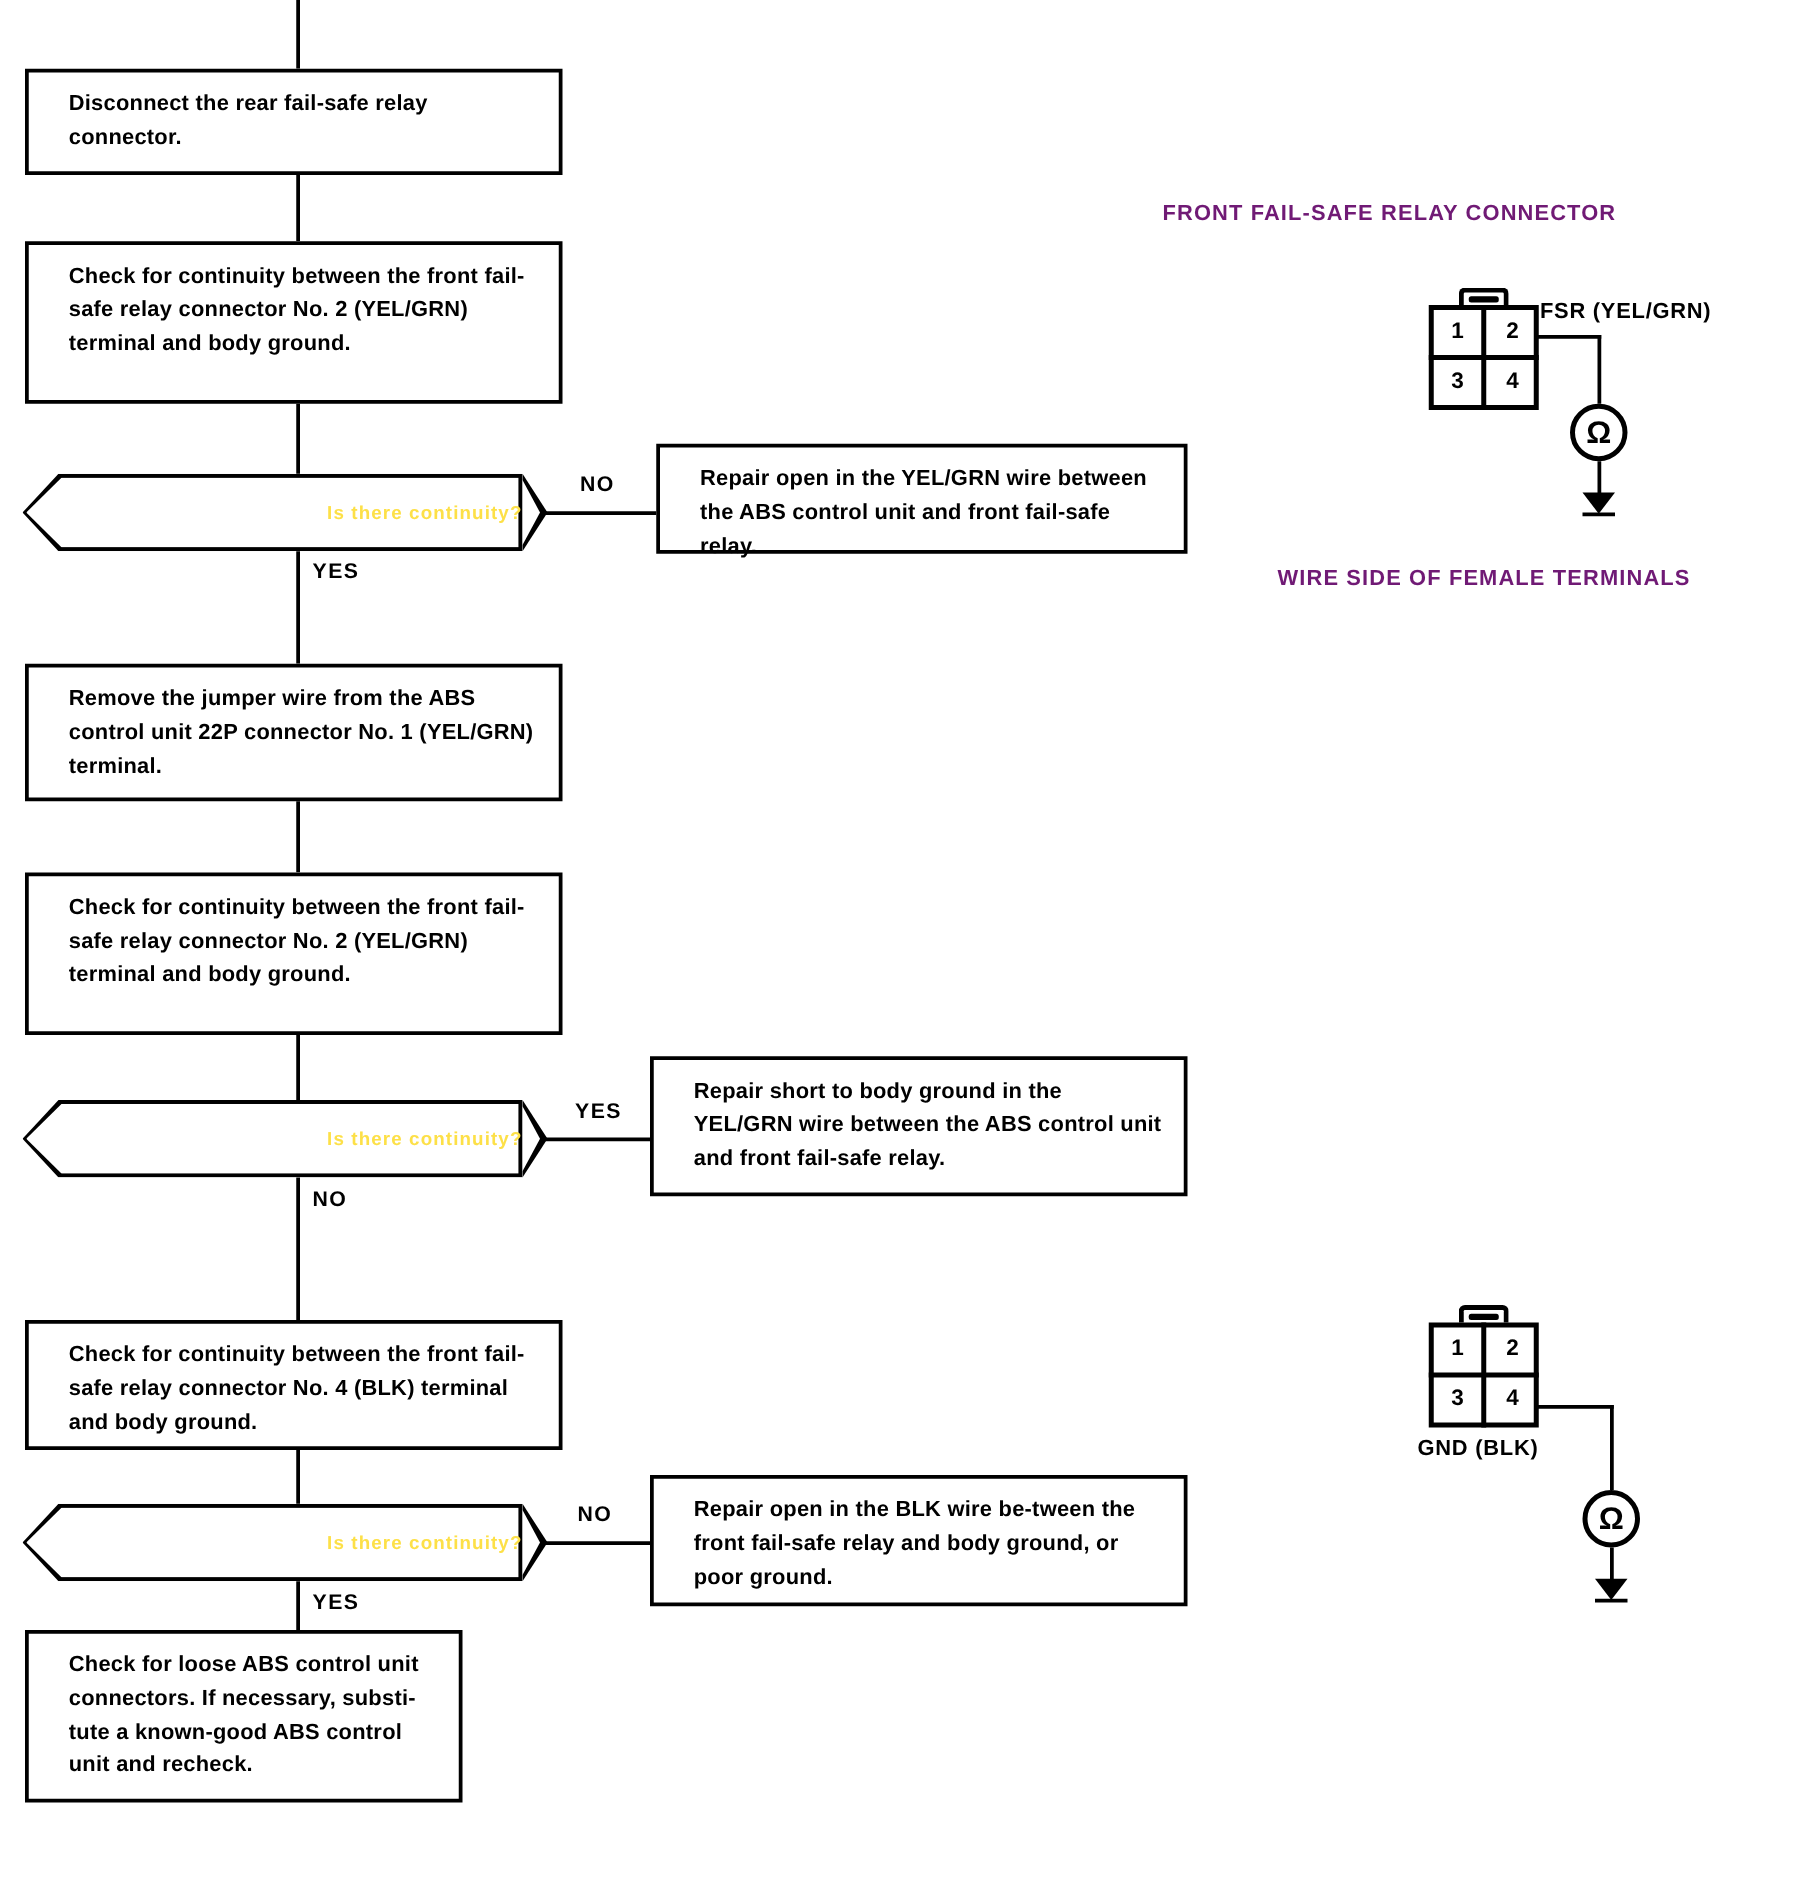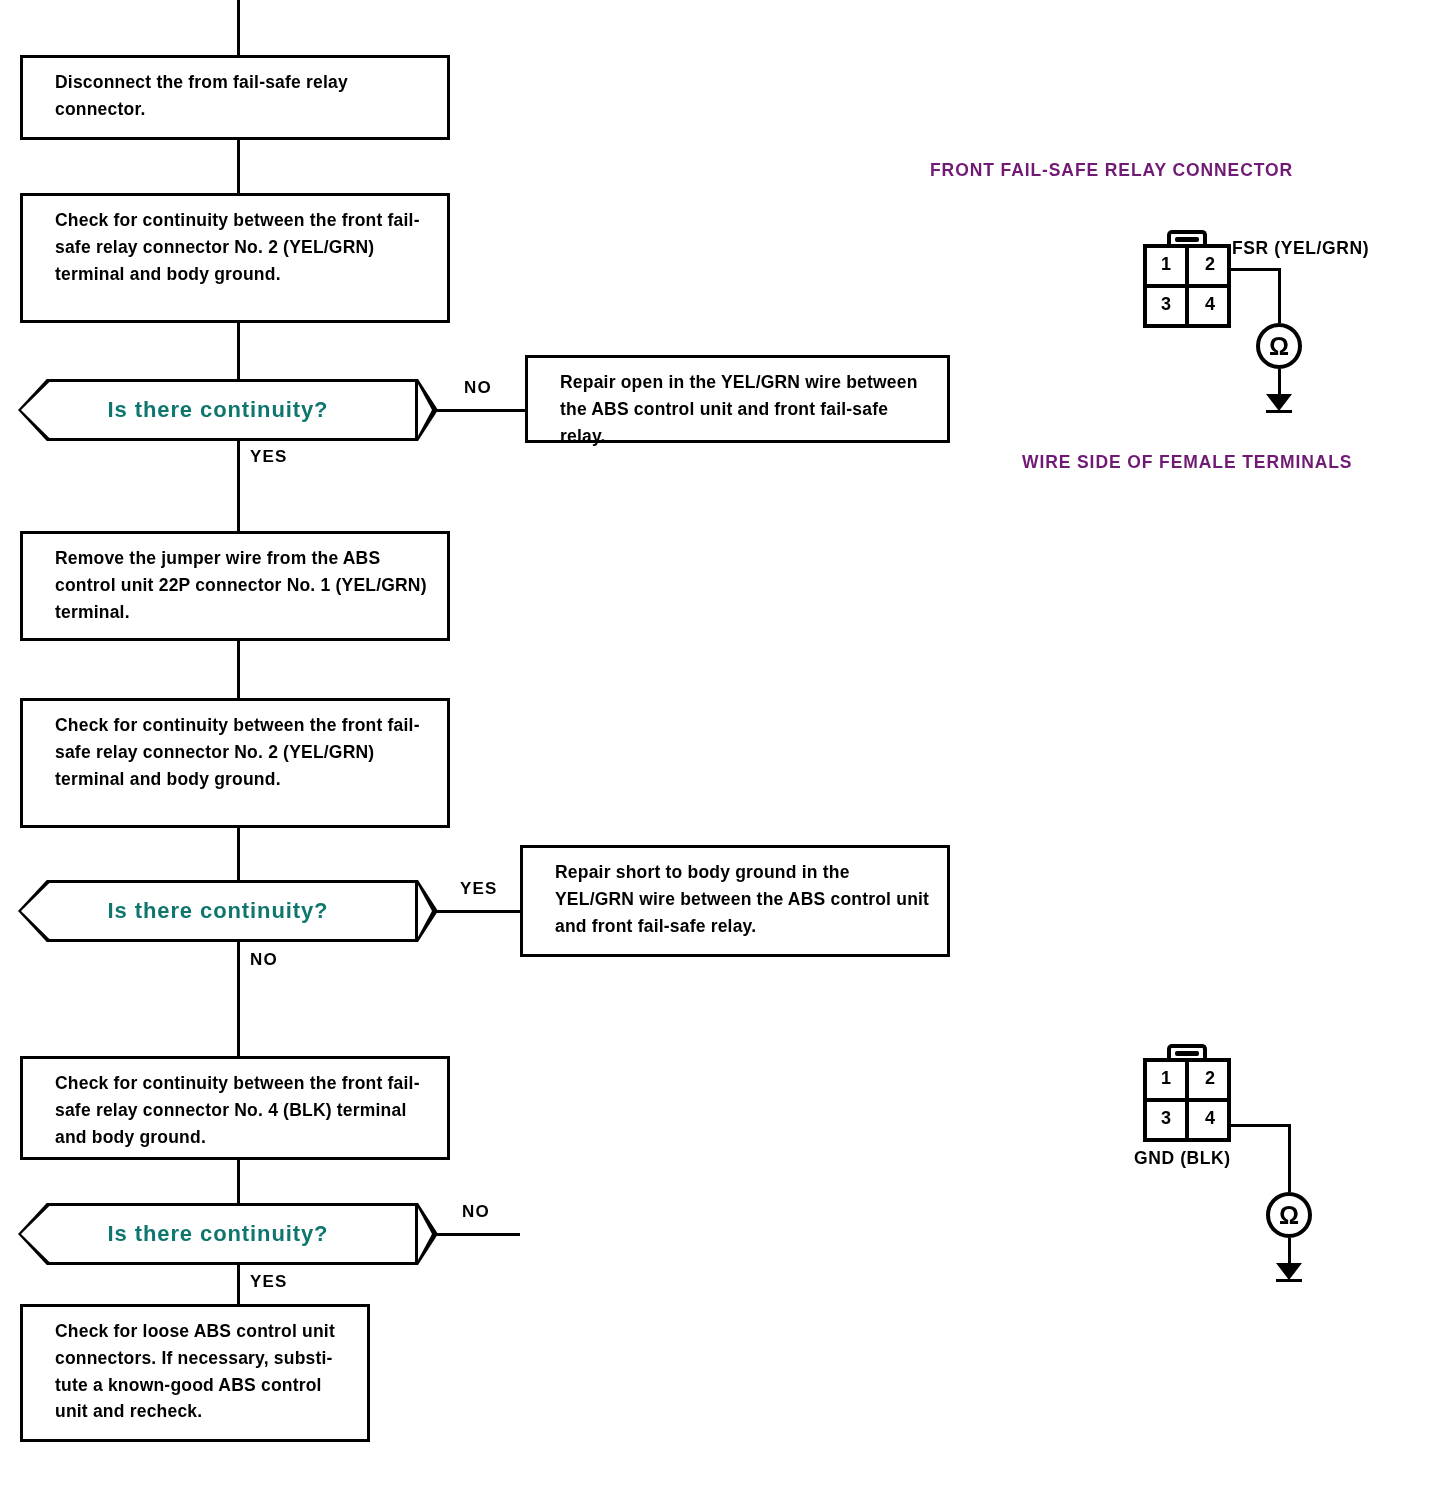--- a/index.html
+++ b/index.html
@@ -36,26 +36,26 @@
     padding: 11px 14px 9px 32px;
     color: #000;
   }
 
   
   .decision {
     position: absolute;
     box-sizing: border-box;
     display: flex;
     align-items: center;
-    justify-content: center;
-    font-size: 22px;
+    justify-content: flex-end;
+    font-size: 15px;
     font-weight: bold;
     letter-spacing: 0.9px;
     background: #000;
-    color: #0f766e;
+    color: #fde047;
     -webkit-clip-path: polygon(0% 50%, 7.2% 0%, 100% 0%, 100% 100%, 7.2% 100%);
     clip-path: polygon(0% 50%, 7.2% 0%, 100% 0%, 100% 100%, 7.2% 100%);
   }
   .decision .inner {
     position: absolute;
     left: 3px; top: 3px; right: 3px; bottom: 3px;
     background: #fff;
     display: flex;
     align-items: center;
     justify-content: center;
@@ -202,21 +202,21 @@
   }
 </style>
 </head>
 <body>
 
 <div id="canvas">
 
   <div class="vline" style="left:237px; top:0px; height:55px;"></div>
 
   <div class="proc-box" style="left:20px; top:55px; width:430px; height:85px;">
-    <span>Disconnect the from fail-safe relay connector.</span>
+    <span>Disconnect the rear fail-safe relay connector.</span>
   </div>
 
   <div class="vline" style="left:237px; top:140px; height:53px;"></div>
 
   <div class="proc-box" style="left:20px; top:193px; width:430px; height:130px;">
     <span>Check for continuity between the front fail-safe relay connector No. 2 (YEL/GRN) terminal and body ground.</span>
   </div>
 
   <div class="vline" style="left:237px; top:323px; height:56px;"></div>
 
@@ -294,20 +294,23 @@
               border-bottom:31px solid transparent;
               border-left:20px solid #000;"></div>
   <div class="hex-point" style="left:418px; top:1208px;
               border-top:26px solid transparent;
               border-bottom:26px solid transparent;
               border-left:14px solid #fff;"></div>
 
   <div class="hline" style="left:435px; top:1233px; width:85px;"></div>
   <div class="branch-label" style="left:462px; top:1202px;">NO</div>
 
+  <div class="proc-box" style="left:520px; top:1180px; width:430px; height:105px;">
+    <span>Repair open in the BLK wire be-tween the front fail-safe relay and body ground, or poor ground.</span>
+  </div>
 
   <div class="vline" style="left:237px; top:1265px; height:105px;"></div>
   <div class="branch-label" style="left:250px; top:1272px;">YES</div>
 
   <div class="proc-box" style="left:20px; top:1304px; width:350px; height:138px;">
     <span>Check for loose ABS control unit connectors. If necessary, substi-tute a known-good ABS control unit and recheck.</span>
   </div>
 
   <div class="section-heading" style="left:930px; top:160px;">FRONT FAIL-SAFE RELAY CONNECTOR</div>
 

